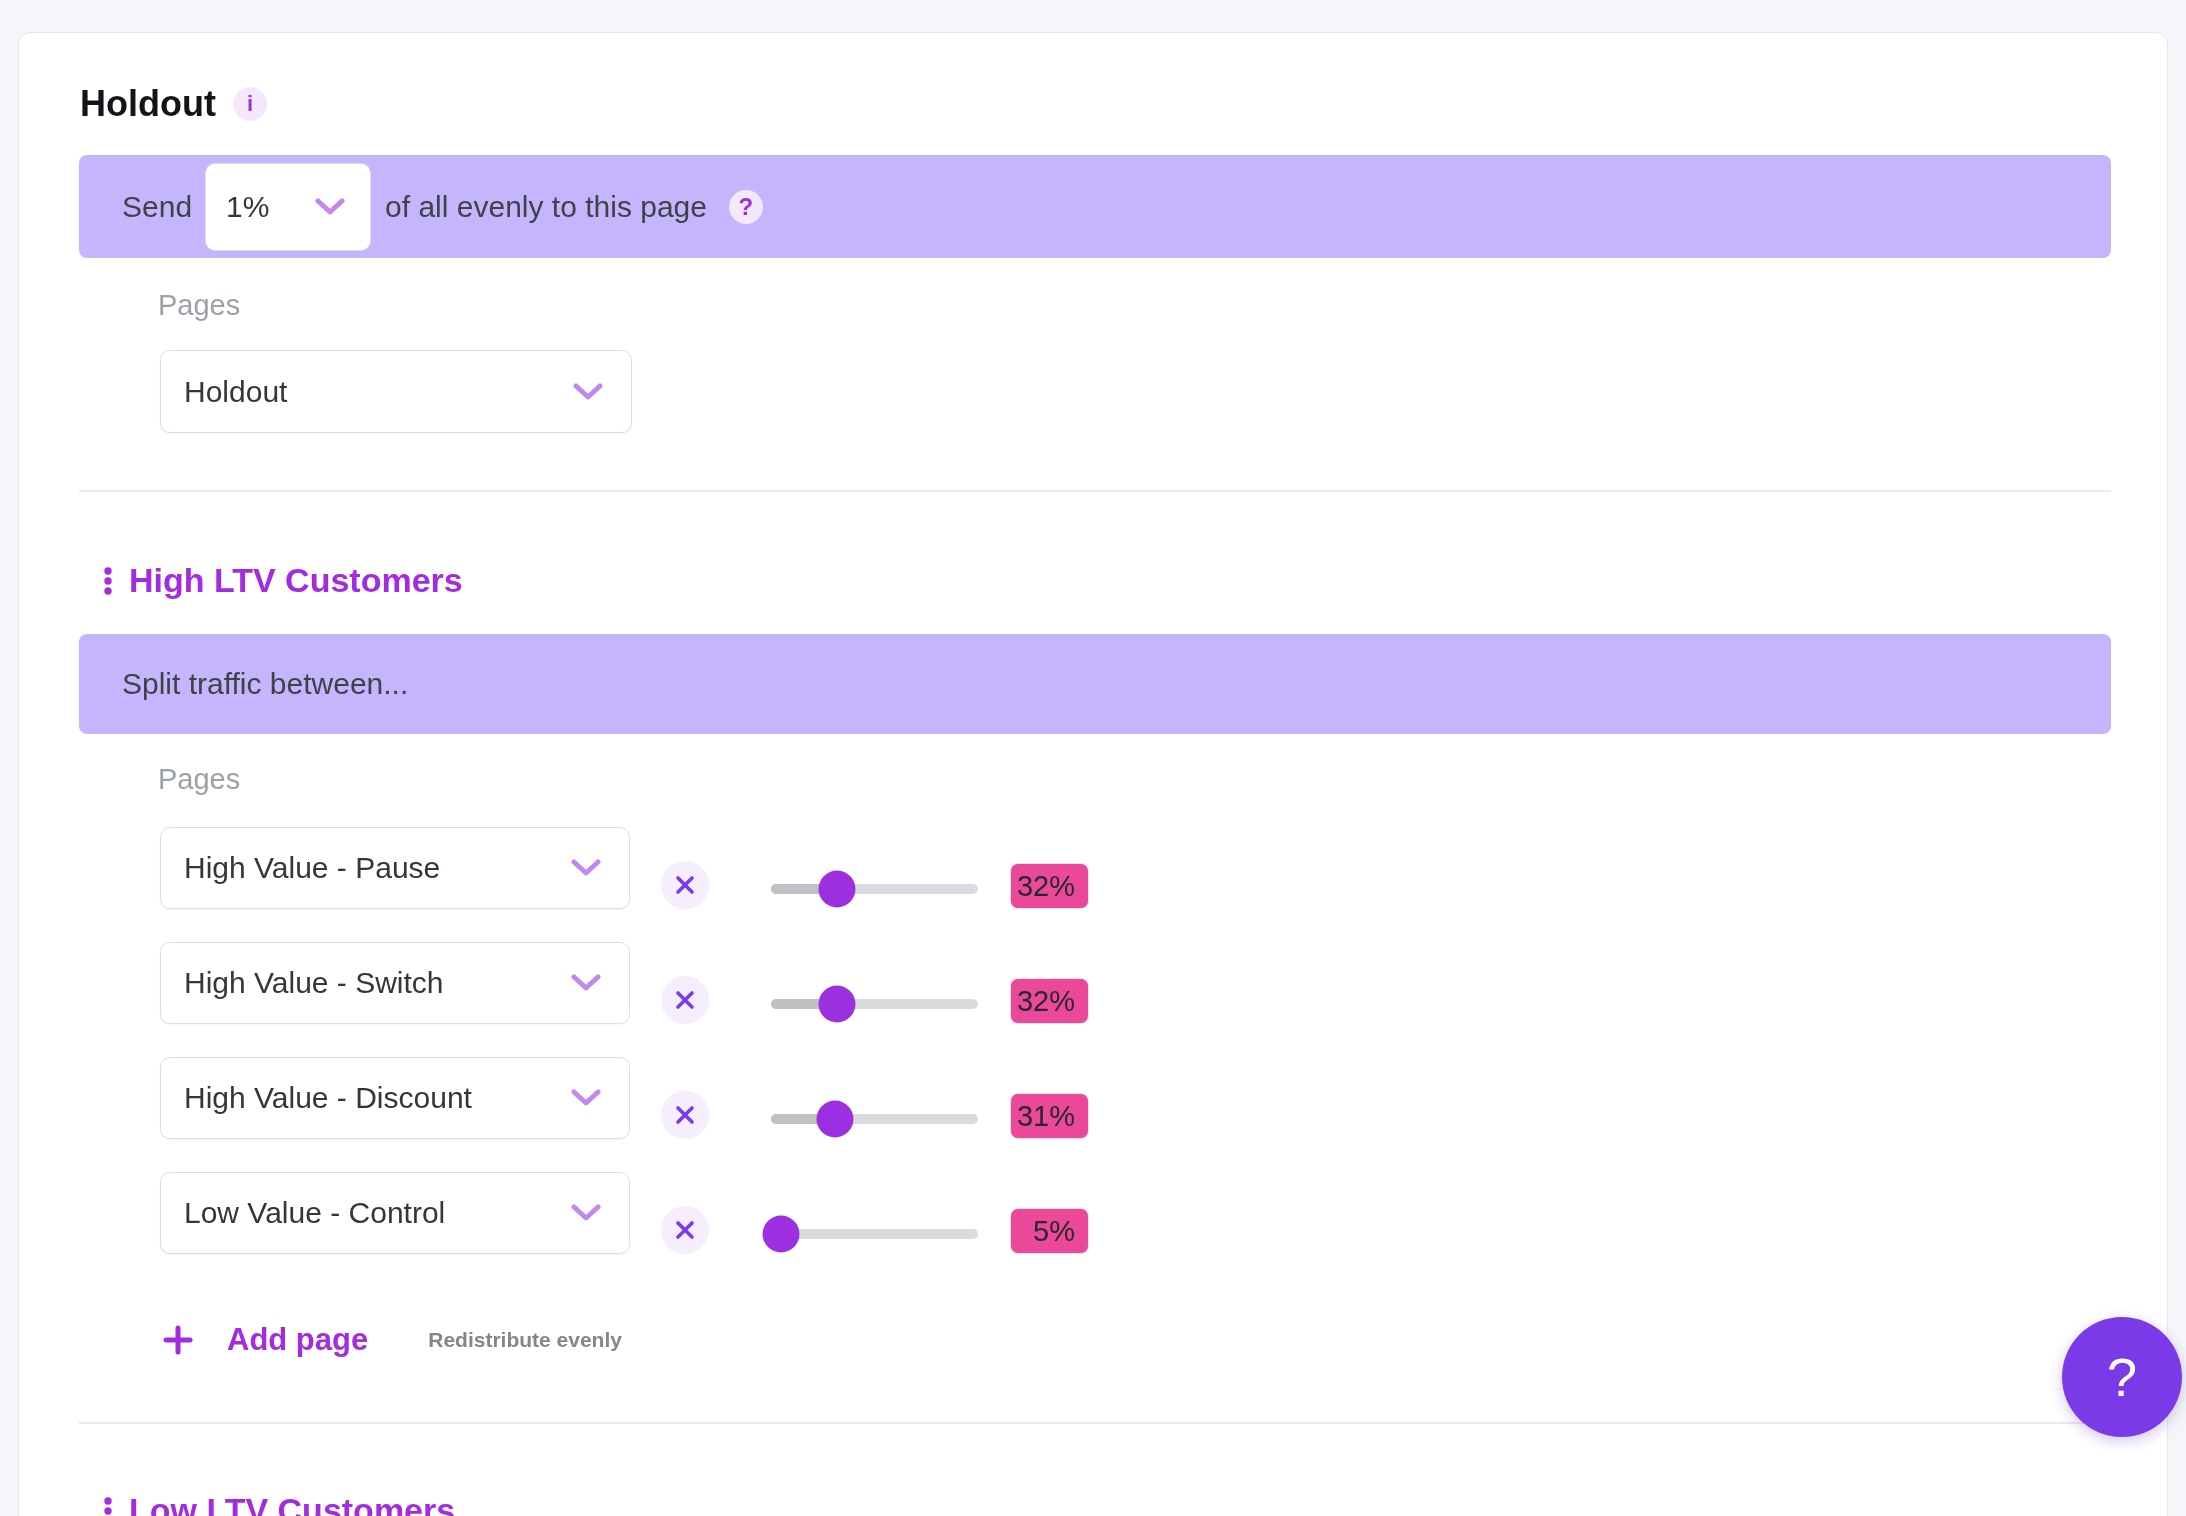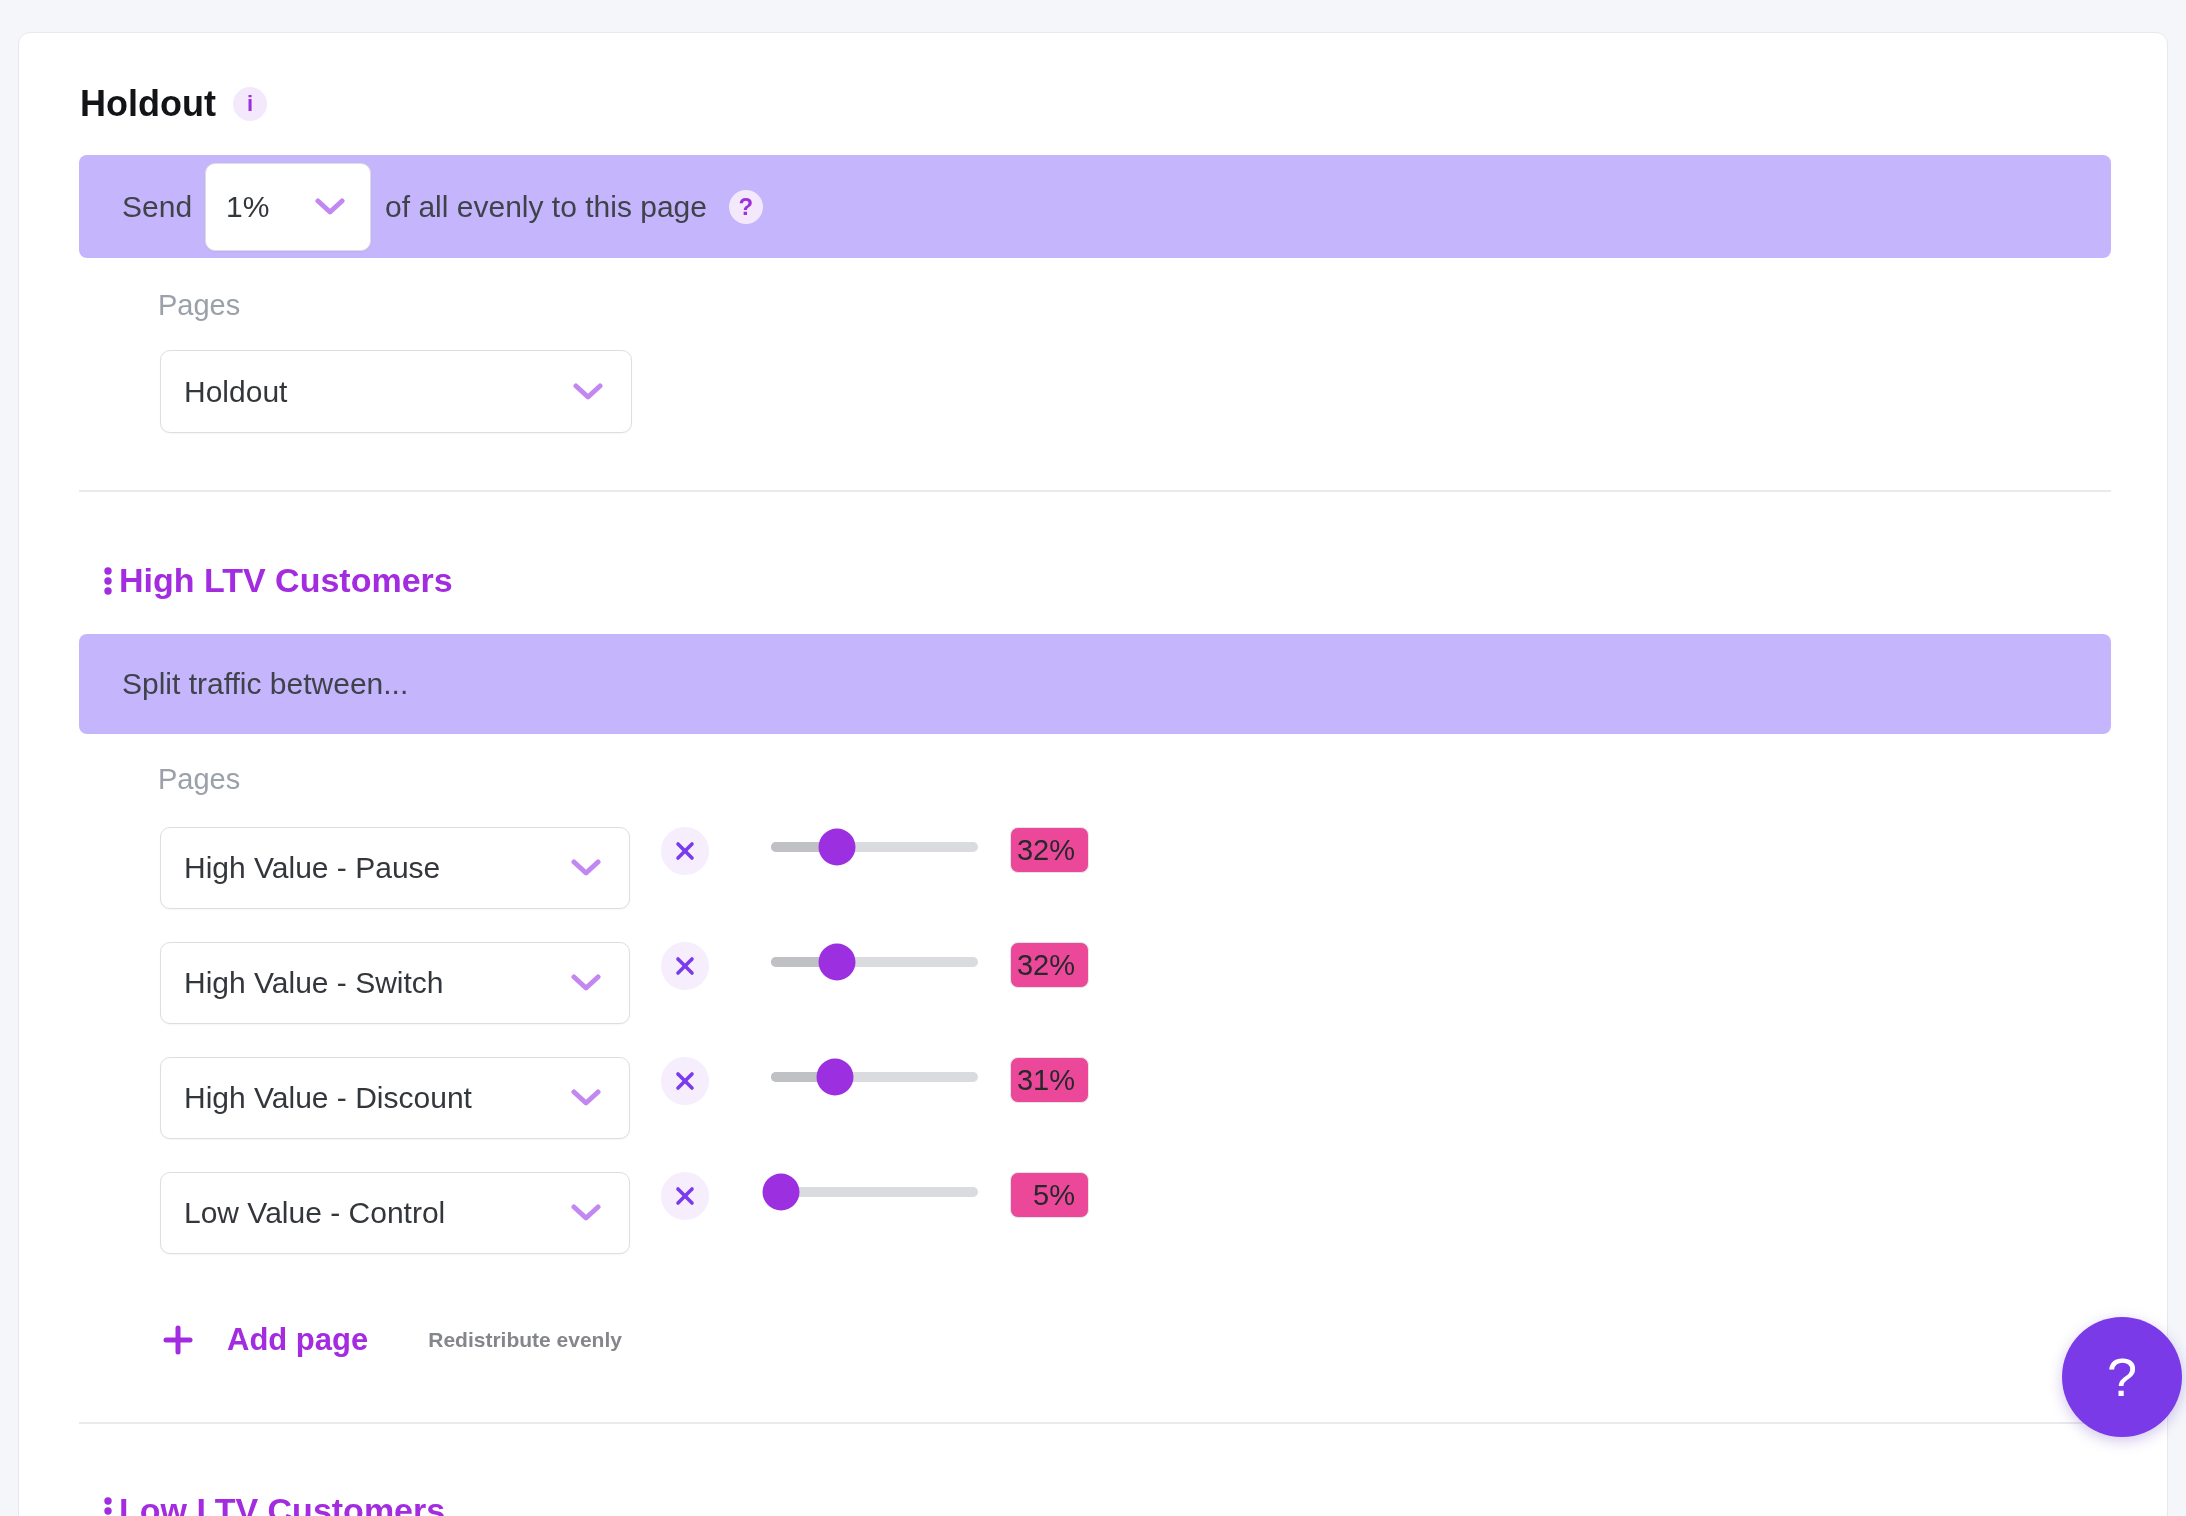--- a/index.html
+++ b/index.html
@@ -78,21 +78,21 @@
     align-items: center;
     justify-content: center;
     flex: 0 0 auto;
   }
   
   .section-head {
     position: absolute;
     left: 84px;
     display: flex;
     align-items: center;
-    gap: 6px;
+    gap: 16px;
   }
   .section-title {
     color: #a32be0;
     font-size: 34px;
     font-weight: 700;
     white-space: nowrap;
   }
   .drag-dots { display: block; cursor: grab; }
   
   .title-row {
@@ -120,21 +120,21 @@
     top: 317px;
     width: 472px;
     height: 83px;
     padding: 0 28px 0 23px;
   }
   .qmark { margin-left: 22px; font-size: 24px; }
   
   .rows { position: absolute; left: 0; top: 794px; width: 2092px; }
   .page-row {
     display: flex;
-    align-items: flex-start;
+    align-items: flex-end;
     height: 82px;
     margin: 0 0 33px 141px;
   }
   .row-select {
     width: 470px;
     height: 82px;
     padding: 0 28px 0 23px;
   }
   .x-btn {
     width: 48px;

